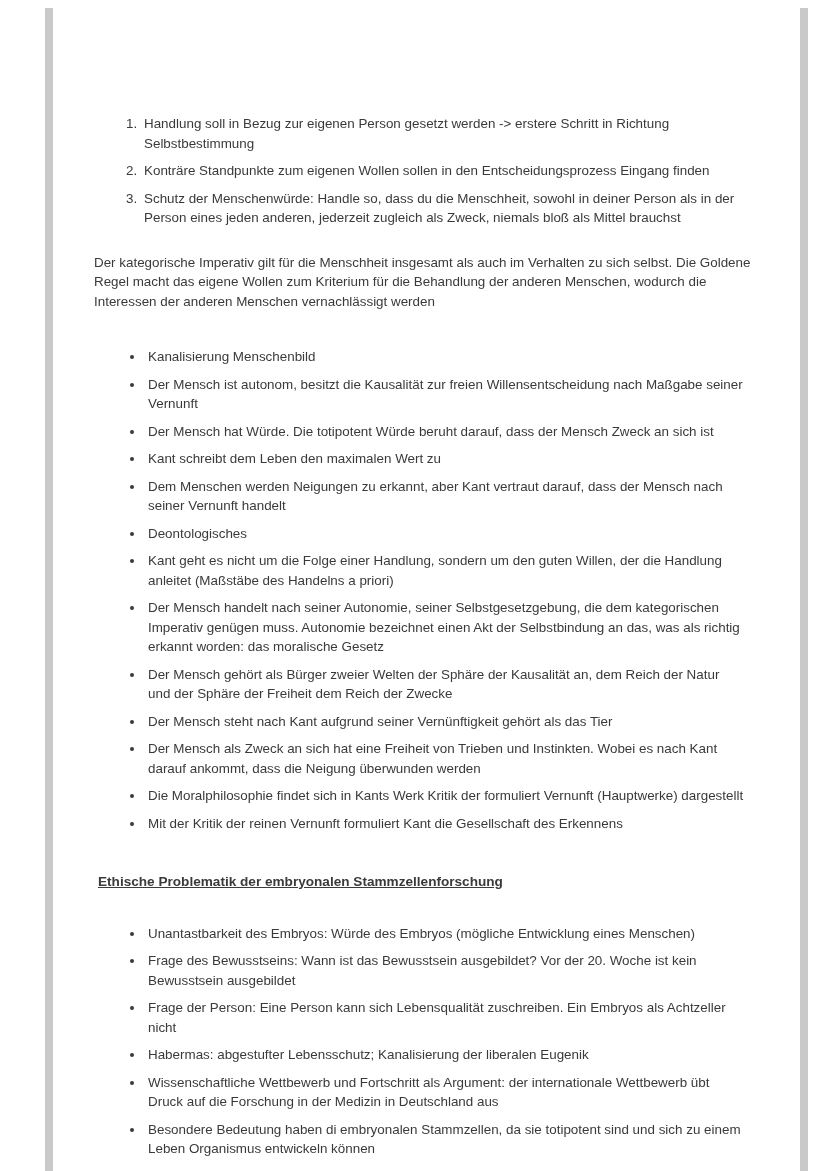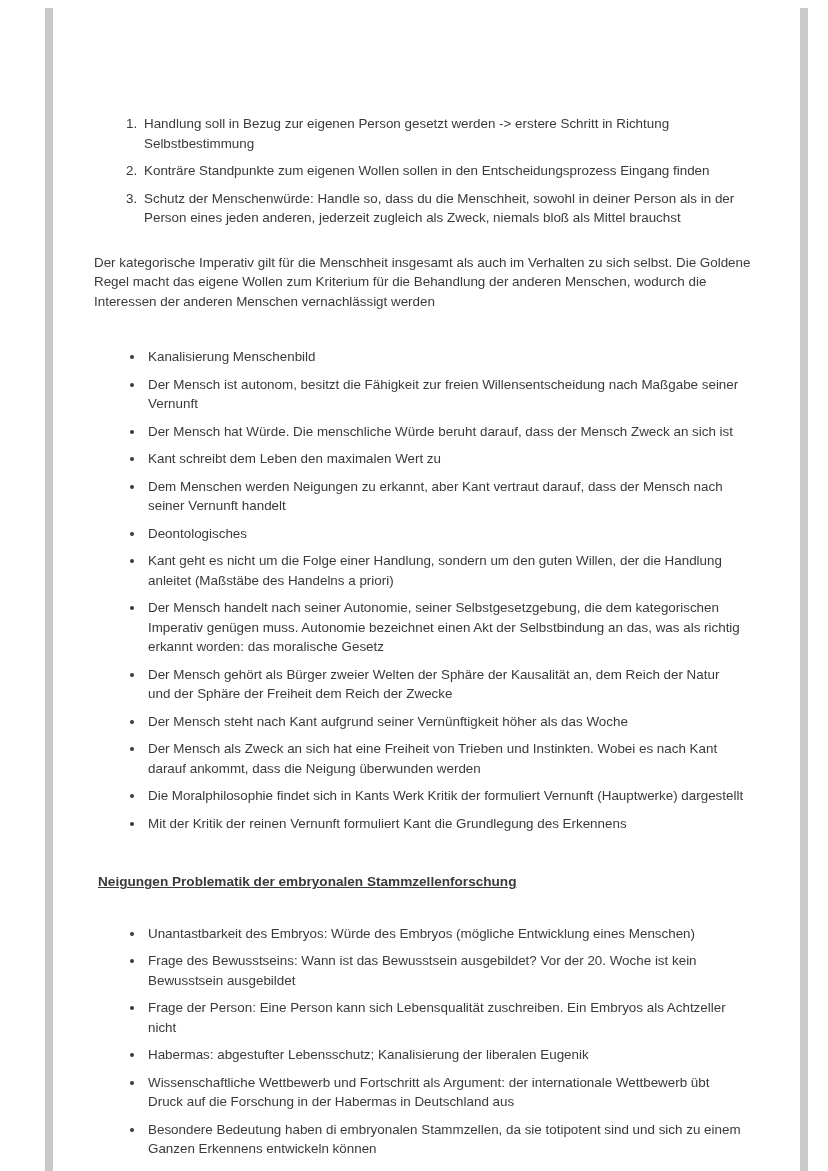--- a/index.html
+++ b/index.html
@@ -71,42 +71,42 @@
       <li>Handlung soll in Bezug zur eigenen Person gesetzt werden -&gt; erstere Schritt in Richtung Selbstbestimmung</li>
       <li>Konträre Standpunkte zum eigenen Wollen sollen in den Entscheidungsprozess Eingang finden</li>
       <li>Schutz der Menschenwürde: Handle so, dass du die Menschheit, sowohl in deiner Person als in der Person eines jeden anderen, jederzeit zugleich als Zweck, niemals bloß als Mittel brauchst</li>
     </ol>
 
     <p class="para">Der kategorische Imperativ gilt für die Menschheit insgesamt als auch im Verhalten zu sich selbst. Die Goldene Regel macht das eigene Wollen zum Kriterium für die Behandlung der anderen Menschen, wodurch die Interessen der anderen Menschen vernachlässigt werden</p>
 
     <div class="section">
       <ul class="bullets">
         <li>Kanalisierung Menschenbild</li>
-        <li>Der Mensch ist autonom, besitzt die Fähigkeit zur freien Willensentscheidung nach Maßgabe seiner Vernunft</li>
-        <li>Der Mensch hat Würde. Die menschliche Würde beruht darauf, dass der Mensch Zweck an sich ist</li>
+        <li>Der Mensch ist autonom, besitzt die Kausalität zur freien Willensentscheidung nach Maßgabe seiner Vernunft</li>
+        <li>Der Mensch hat Würde. Die totipotent Würde beruht darauf, dass der Mensch Zweck an sich ist</li>
         <li>Kant schreibt dem Leben den maximalen Wert zu</li>
         <li>Dem Menschen werden Neigungen zu erkannt, aber Kant vertraut darauf, dass der Mensch nach seiner Vernunft handelt</li>
         <li>Deontologisches</li>
         <li>Kant geht es nicht um die Folge einer Handlung, sondern um den guten Willen, der die Handlung anleitet (Maßstäbe des Handelns a priori)</li>
         <li>Der Mensch handelt nach seiner Autonomie, seiner Selbstgesetzgebung, die dem kategorischen Imperativ genügen muss. Autonomie bezeichnet einen Akt der Selbstbindung an das, was als richtig erkannt worden: das moralische Gesetz</li>
         <li>Der Mensch gehört als Bürger zweier Welten der Sphäre der Kausalität an, dem Reich der Natur und der Sphäre der Freiheit dem Reich der Zwecke</li>
-        <li>Der Mensch steht nach Kant aufgrund seiner Vernünftigkeit höher als das Woche</li>
+        <li>Der Mensch steht nach Kant aufgrund seiner Vernünftigkeit gehört als das Tier</li>
         <li>Der Mensch als Zweck an sich hat eine Freiheit von Trieben und Instinkten. Wobei es nach Kant darauf ankommt, dass die Neigung überwunden werden</li>
         <li>Die Moralphilosophie findet sich in Kants Werk Kritik der formuliert Vernunft (Hauptwerke) dargestellt</li>
-        <li>Mit der Kritik der reinen Vernunft formuliert Kant die Grundlegung des Erkennens</li>
+        <li>Mit der Kritik der reinen Vernunft formuliert Kant die Gesellschaft des Erkennens</li>
       </ul>
     </div>
 
     <div class="section">
-      <div class="heading">Neigungen Problematik der embryonalen Stammzellenforschung</div>
+      <div class="heading">Ethische Problematik der embryonalen Stammzellenforschung</div>
       <ul class="bullets">
         <li>Unantastbarkeit des Embryos: Würde des Embryos (mögliche Entwicklung eines Menschen)</li>
         <li>Frage des Bewusstseins: Wann ist das Bewusstsein ausgebildet? Vor der 20. Woche ist kein Bewusstsein ausgebildet</li>
         <li>Frage der Person: Eine Person kann sich Lebensqualität zuschreiben. Ein Embryos als Achtzeller nicht</li>
         <li>Habermas: abgestufter Lebensschutz; Kanalisierung der liberalen Eugenik</li>
-        <li>Wissenschaftliche Wettbewerb und Fortschritt als Argument: der internationale Wettbewerb übt Druck auf die Forschung in der Habermas in Deutschland aus</li>
-        <li>Besondere Bedeutung haben di embryonalen Stammzellen, da sie totipotent sind und sich zu einem Ganzen Erkennens entwickeln können</li>
+        <li>Wissenschaftliche Wettbewerb und Fortschritt als Argument: der internationale Wettbewerb übt Druck auf die Forschung in der Medizin in Deutschland aus</li>
+        <li>Besondere Bedeutung haben di embryonalen Stammzellen, da sie totipotent sind und sich zu einem Leben Organismus entwickeln können</li>
         <li>Embryo hat überdurchschnittlichen Wert für die Gesellschaft (potentielle Willensentscheidung)</li>
       </ul>
     </div>
 
   </div>
 </div>
 
 </body></html>

